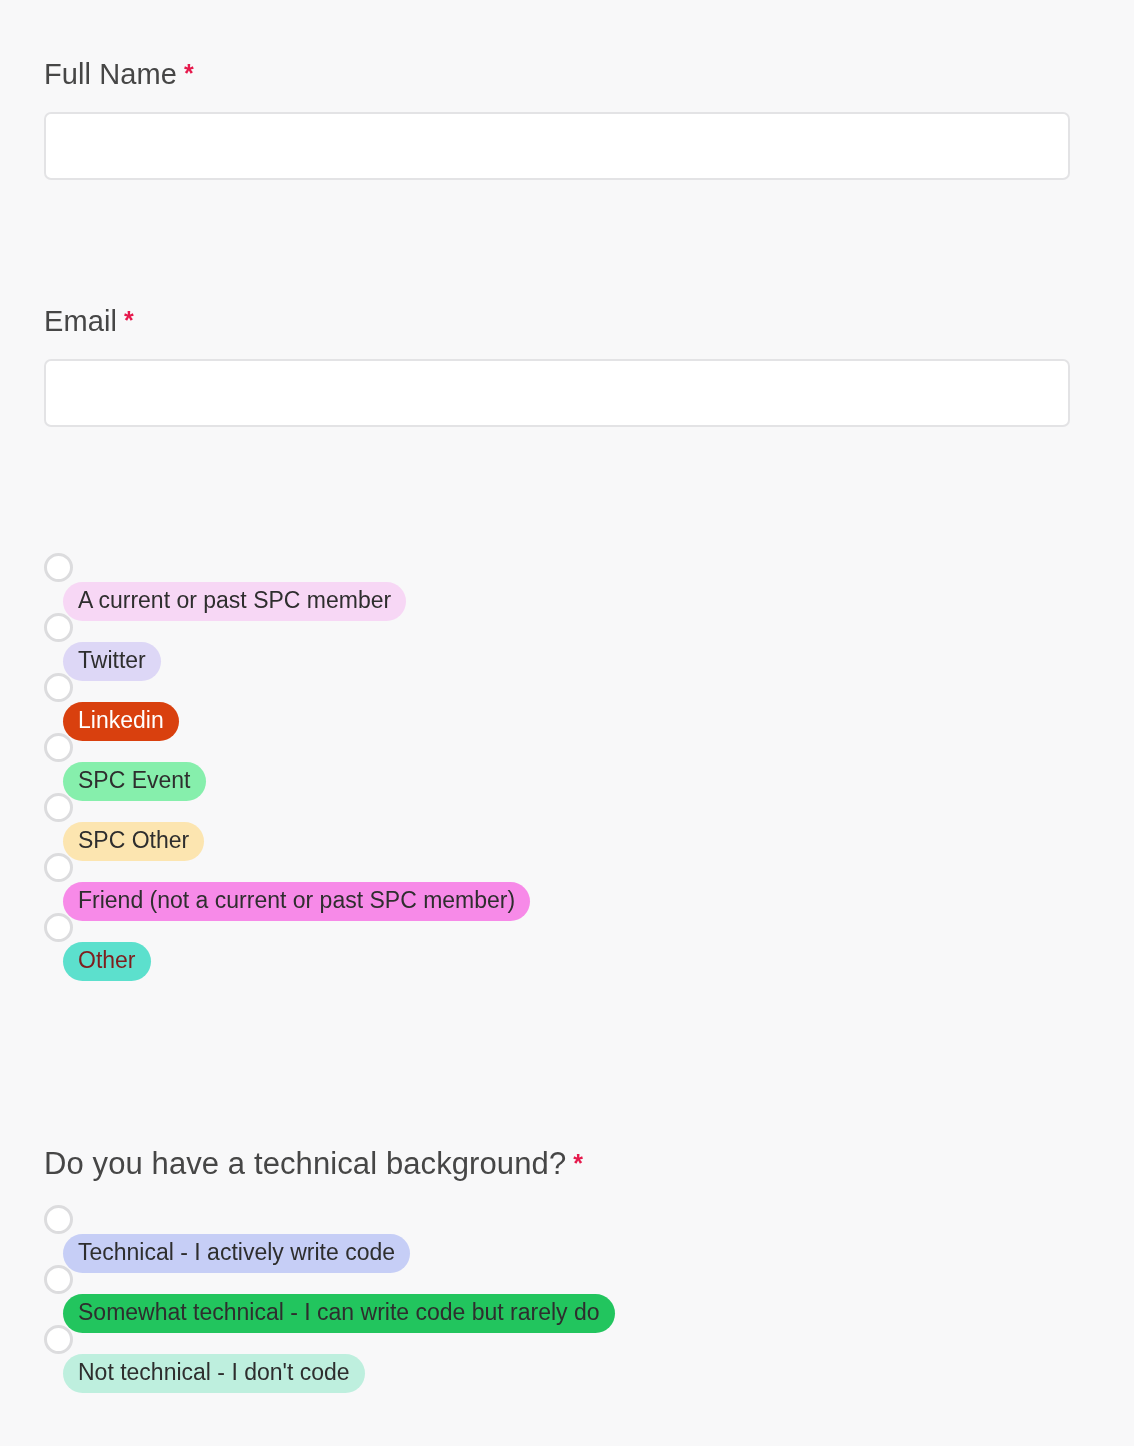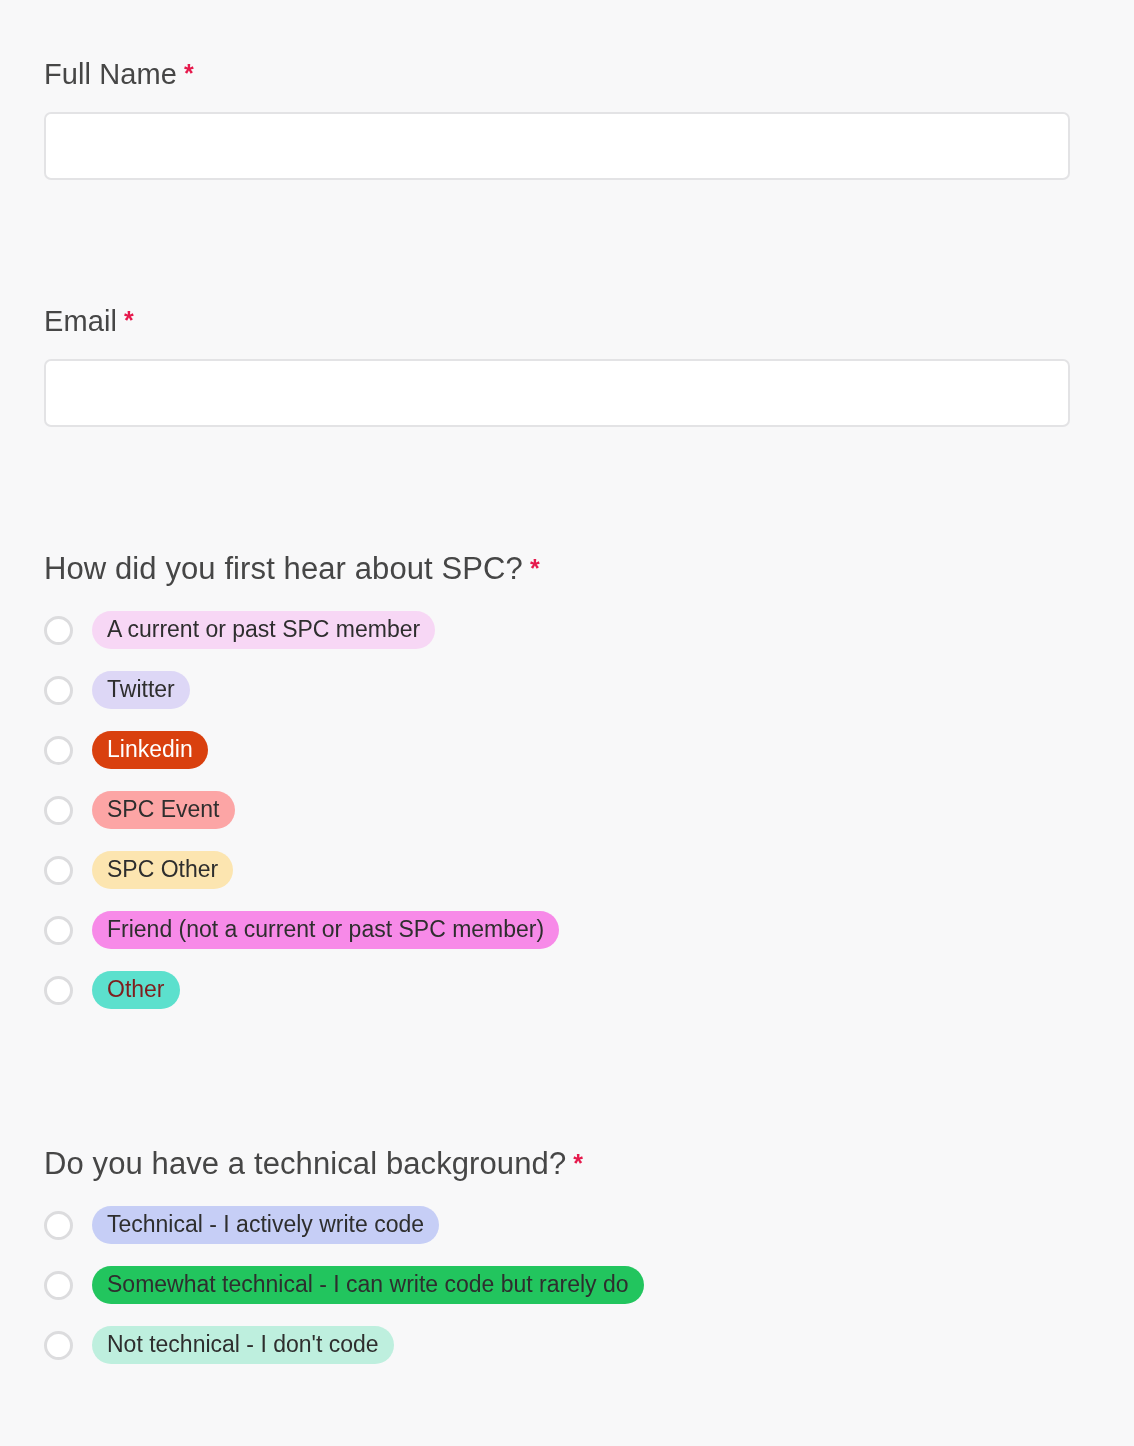--- a/index.html
+++ b/index.html
@@ -65,23 +65,24 @@
     letter-spacing: 0.1px;
     line-height: 1;
     white-space: nowrap;
     margin-bottom: 26px;
   }
 
   .options { display: block; }
 
   .option-row {
     display: flex;
-    align-items: center;
+    align-items: flex-start;
     height: 40px;
     margin-bottom: 20px;
+    flex-direction: column;
   }
   .option-row:last-child { margin-bottom: 0; }
 
   .radio {
     flex: 0 0 auto;
     width: 29px;
     height: 29px;
     box-sizing: border-box;
     border: 3px solid #dcdcde;
     border-radius: 50%;
@@ -114,39 +115,36 @@
   </div>
 
   <div class="field-block" id="field-1" style="top:307px;">
     <div class="field-label">
       <span>Email</span><span class="req">*</span>
     </div>
     <input class="text-input" type="text" placeholder="" style="">
   </div>
 
   <div class="question-group" id="q-0" style="top:553px;">
-    <div class="question-label">
-      <span>How did you first hear about SPC?</span><span class="req">*</span>
-    </div>
     <div class="options" id="opts-0">
         <div class="option-row">
           <span class="radio"></span>
           <span class="pill" style="background: rgb(247, 215, 245); color: rgb(46, 46, 46);">A current or past SPC member</span>
         </div>
         <div class="option-row">
           <span class="radio"></span>
           <span class="pill" style="background: rgb(221, 215, 246); color: rgb(46, 46, 46);">Twitter</span>
         </div>
         <div class="option-row">
           <span class="radio"></span>
           <span class="pill" style="background: rgb(217, 64, 14); color: #ffffff;">Linkedin</span>
         </div>
         <div class="option-row">
           <span class="radio"></span>
-          <span class="pill" style="background: #fca5a5; color: rgb(46, 46, 46);">SPC Event</span>
+          <span class="pill" style="background: #86efac; color: rgb(46, 46, 46);">SPC Event</span>
         </div>
         <div class="option-row">
           <span class="radio"></span>
           <span class="pill" style="background: rgb(252, 229, 176); color: rgb(46, 46, 46);">SPC Other</span>
         </div>
         <div class="option-row">
           <span class="radio"></span>
           <span class="pill" style="background: rgb(247, 138, 232); color: rgb(46, 46, 46);">Friend (not a current or past SPC member)</span>
         </div>
         <div class="option-row">

